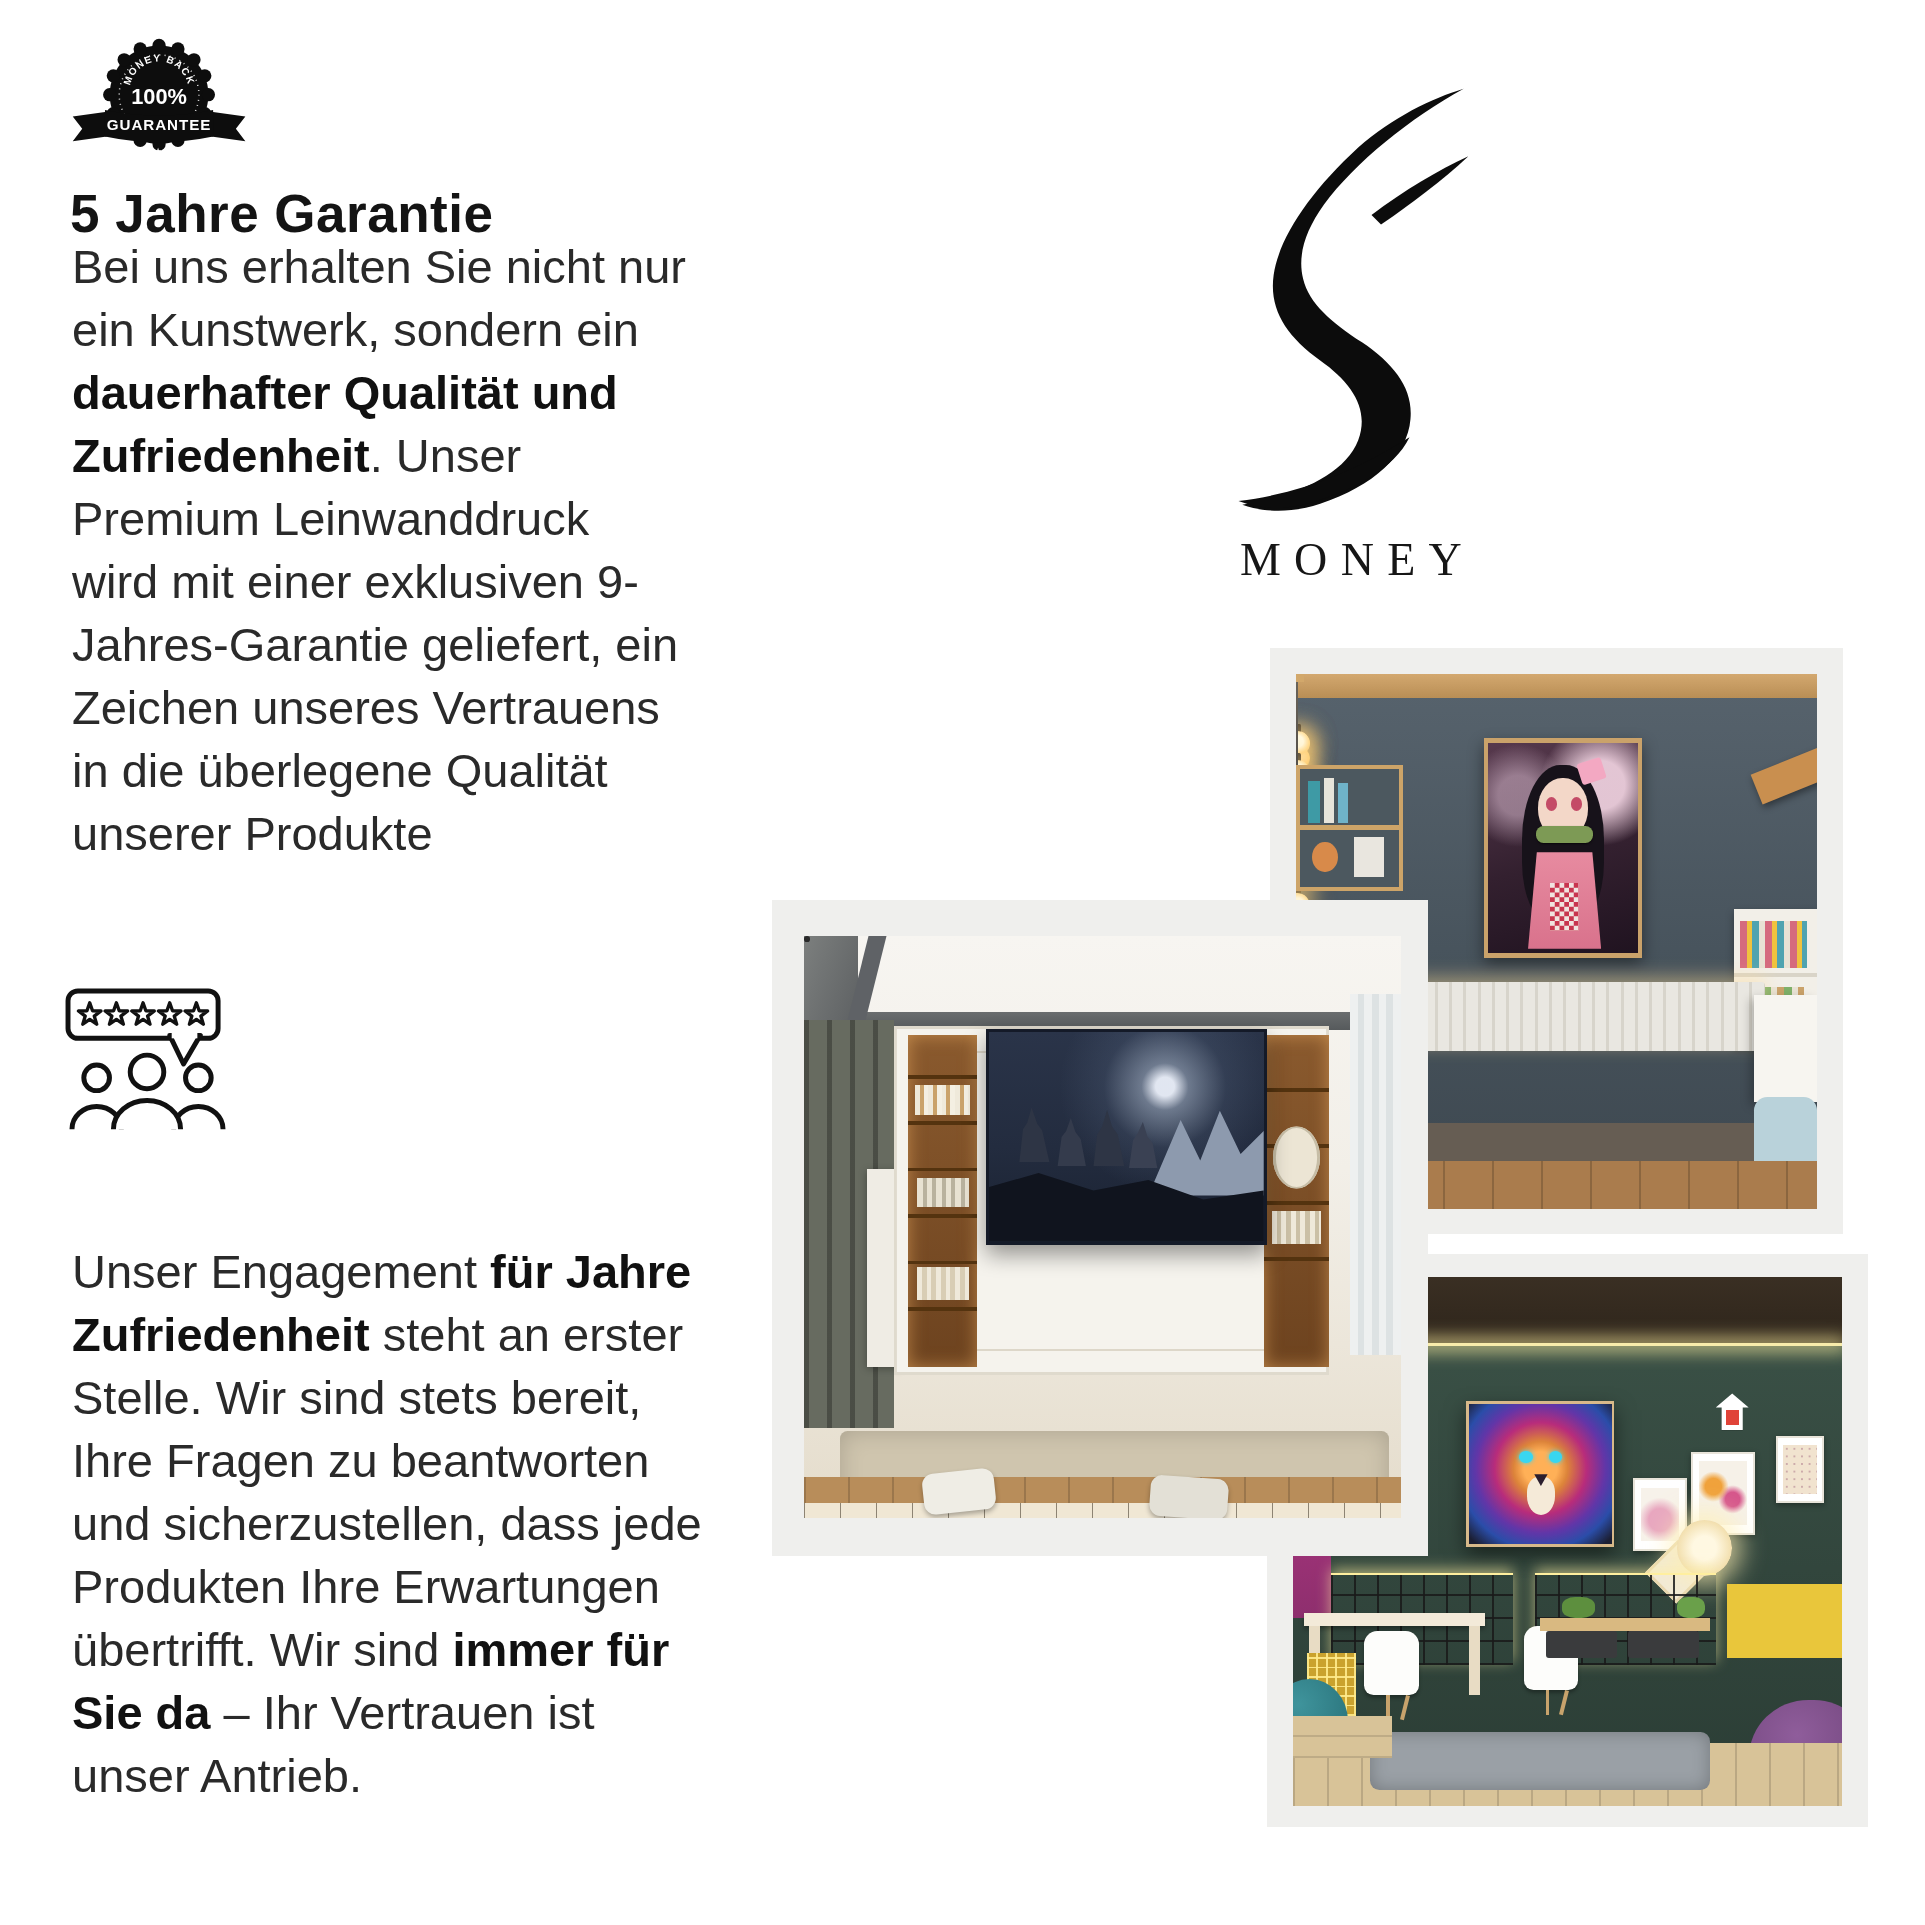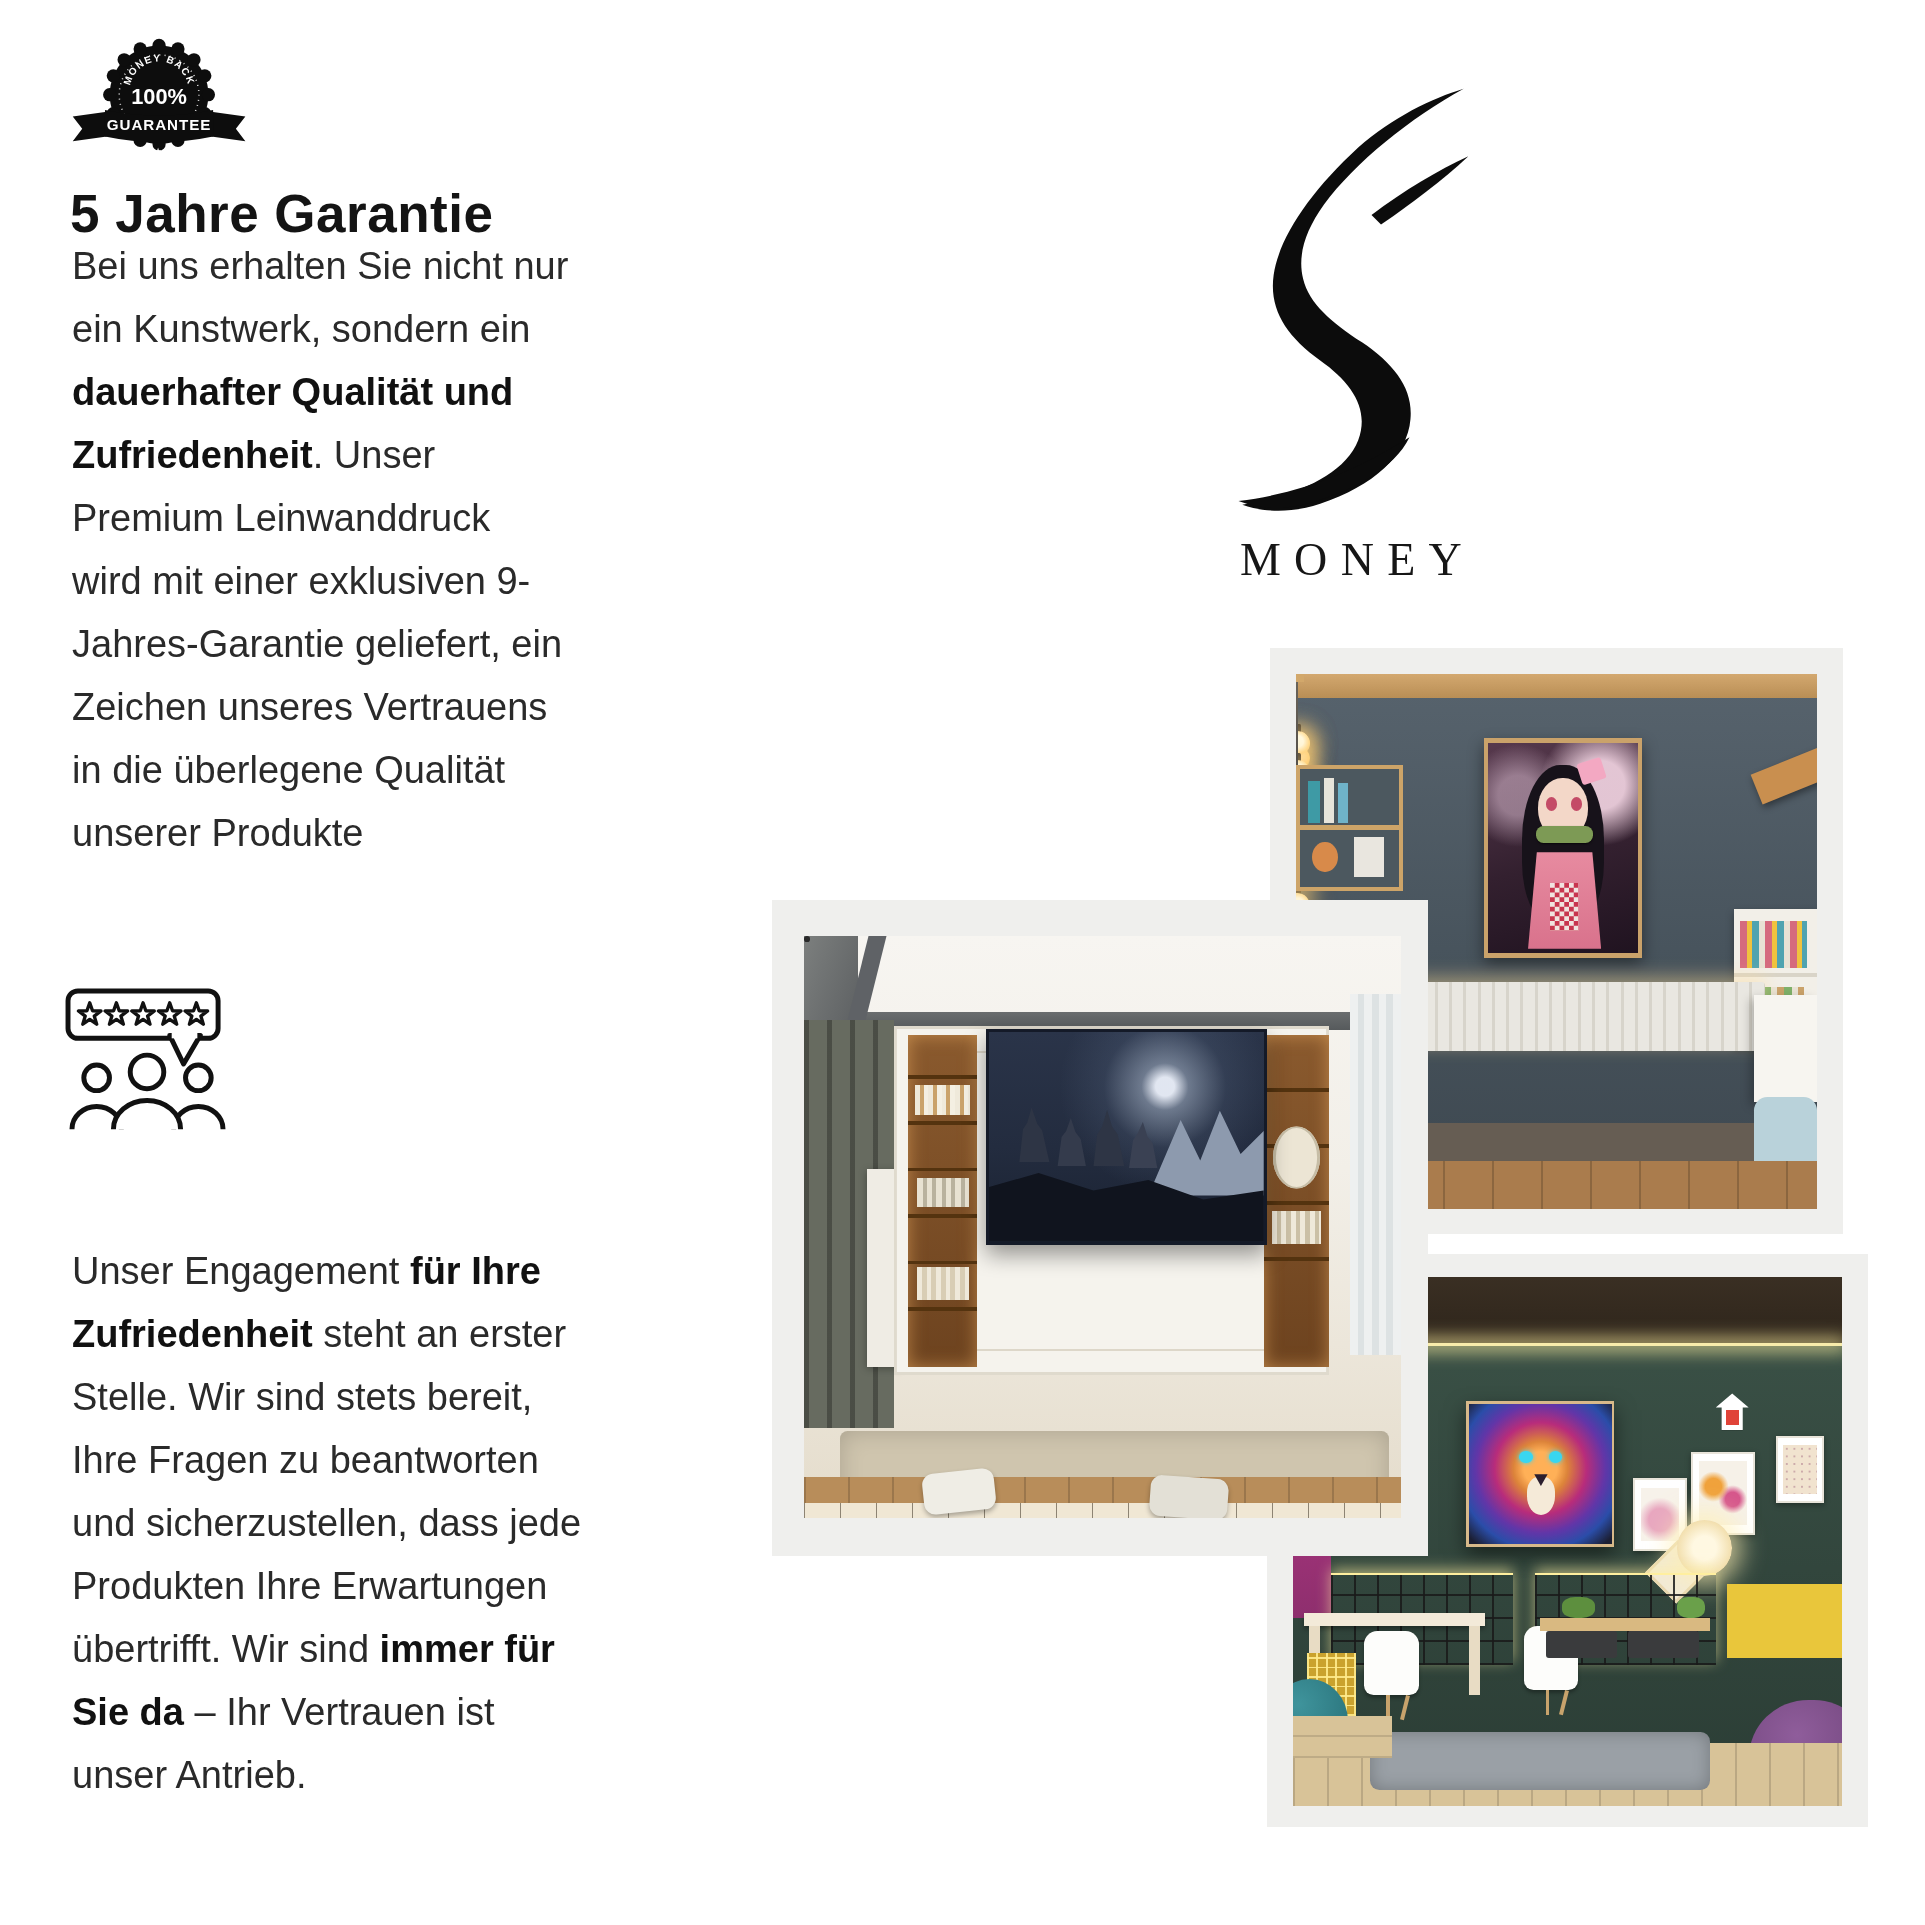--- a/index.html
+++ b/index.html
@@ -1,21 +1,21 @@
 <!DOCTYPE html>
 <html style="font-size:15px"><head>
 <meta charset="utf-8">
 <style>
   html,body{margin:0;padding:0;background:#fff;}
   .stage{position:relative;width:1926px;height:1926px;background:#fff;overflow:hidden;
          font-family:"Liberation Sans",sans-serif;color:#222;}
   .abs{position:absolute;}
   
   .h1{position:absolute;font-size:53px;font-weight:800;color:#141414;letter-spacing:0.5px;white-space:nowrap;}
-  .para{position:absolute;font-size:38px;line-height:63px;color:#2a2a2a;font-weight:400;}
+  .para{position:absolute;font-size:47px;line-height:63px;color:#2a2a2a;font-weight:400;}
   .para .line{white-space:nowrap;}
   .para .b{font-weight:700;color:#111;}
   
   .swaia{position:absolute;left:1229px;top:533px;width:257px;text-align:center;
          font-family:"Liberation Serif",serif;font-size:46px;letter-spacing:13.3px;color:#161616;white-space:nowrap;}
   
   .panel{position:absolute;background:#efefed;}
   .photo{position:absolute;overflow:hidden;}
   .photo *{position:absolute;}
   
@@ -107,21 +107,21 @@
       <circle cx="36" cy="94" r="13" fill="#fff"></circle>
       <path d="M11,146 a25,23 0 0 1 50,0"></path>
       <circle cx="139" cy="94" r="13" fill="#fff"></circle>
       <path d="M114,146 a25,23 0 0 1 50,0"></path>
       <circle cx="87" cy="88" r="17" fill="#fff"></circle>
       <path d="M53,146 a34,29 0 0 1 68,0" fill="#fff"></path>
     </g>
   </svg>
 
   <div class="para" style="left:72px;top:1240px">
-      <div class="line"><span>Unser Engagement </span><span class="b">für Ihre</span></div>
+      <div class="line"><span>Unser Engagement </span><span class="b">für Jahre</span></div>
       <div class="line"><span class="b">Zufriedenheit</span><span> steht an erster</span></div>
       <div class="line"><span>Stelle. Wir sind stets bereit,</span></div>
       <div class="line"><span>Ihre Fragen zu beantworten</span></div>
       <div class="line"><span>und sicherzustellen, dass jede</span></div>
       <div class="line"><span>Produkten Ihre Erwartungen</span></div>
       <div class="line"><span>übertrifft. Wir sind </span><span class="b">immer für</span></div>
       <div class="line"><span class="b">Sie da</span><span> – Ihr Vertrauen ist</span></div>
       <div class="line"><span>unser Antrieb.</span></div>
     </div>
 

